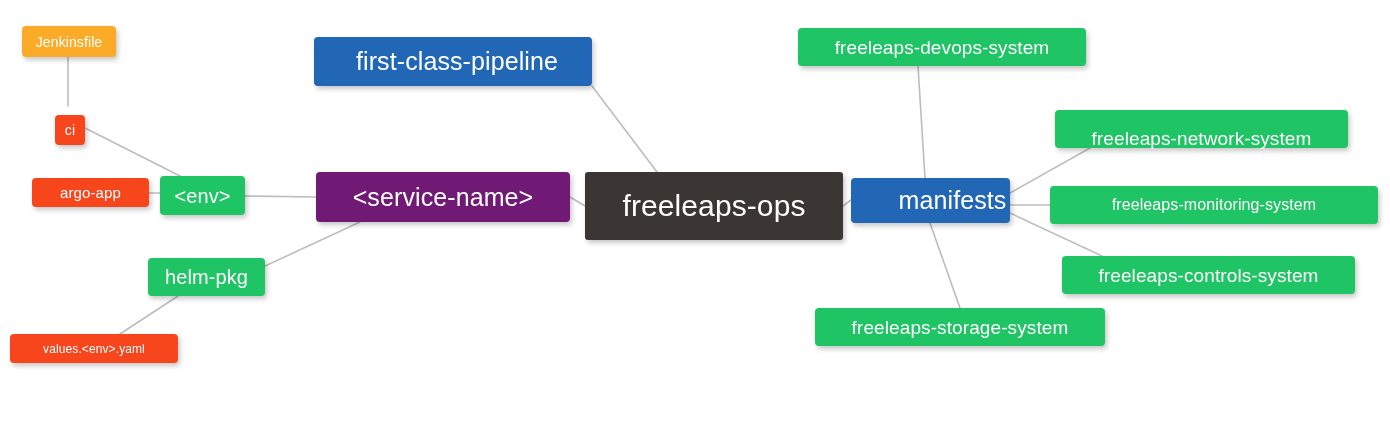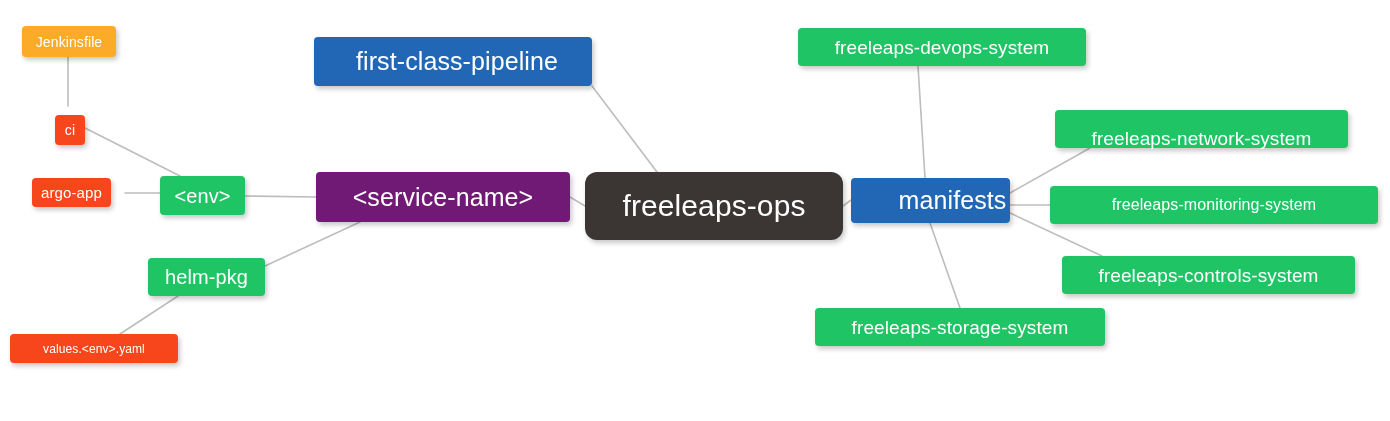--- a/index.html
+++ b/index.html
@@ -30,21 +30,21 @@
     align-items: center;
     justify-content: center;
     color: #ffffff;
     border-radius: 4px;
     white-space: nowrap;
     box-shadow: 2px 3px 5px rgba(0,0,0,0.22);
     line-height: 1;
     letter-spacing: 0.1px;
   }
   .node.root {
-    border-radius: 12px;
+    border-radius: 3px;
   }
 </style>
 </head>
 <body>
 
 <div id="canvas">
   <svg id="edges" viewBox="0 0 1390 421" width="1390" height="421" xmlns="http://www.w3.org/2000/svg">
       <line x1="585" y1="206" x2="570" y2="197" stroke="#bdbdbd" stroke-width="1.6" stroke-linecap="round"></line>
       <line x1="592" y1="86" x2="657" y2="172" stroke="#bdbdbd" stroke-width="1.6" stroke-linecap="round"></line>
       <line x1="843" y1="206" x2="851" y2="200" stroke="#bdbdbd" stroke-width="1.6" stroke-linecap="round"></line>
@@ -78,21 +78,21 @@
       </div>
       <div class="node" style="left: 148px; top: 258px; width: 117px; height: 38px; background: rgb(31, 196, 100); font-size: 20px;">
         <span>helm-pkg</span>
       </div>
       <div class="node" style="left: 22px; top: 26px; width: 94px; height: 31px; background: rgb(251, 171, 40); font-size: 14px;">
         <span>Jenkinsfile</span>
       </div>
       <div class="node" style="left: 55px; top: 106px; width: 30px; height: 30px; background: rgb(248, 70, 28); font-size: 14px; margin-top: 9px;">
         <span>ci</span>
       </div>
-      <div class="node" style="left: 32px; top: 178px; width: 79px; height: 29px; background: rgb(248, 70, 28); font-size: 15px;">
+      <div class="node" style="left: 32px; top: 178px; width: 117px; height: 29px; background: rgb(248, 70, 28); font-size: 15px;">
         <span>argo-app</span>
       </div>
       <div class="node" style="left: 10px; top: 334px; width: 168px; height: 29px; background: rgb(248, 70, 28); font-size: 12px;">
         <span>values.&lt;env&gt;.yaml</span>
       </div>
       <div class="node" style="left: 798px; top: 28px; width: 288px; height: 38px; background: rgb(31, 196, 100); font-size: 19px;">
         <span>freeleaps-devops-system</span>
       </div>
       <div class="node" style="left: 1055px; top: 110px; width: 293px; height: 38px; background: rgb(31, 196, 100); font-size: 19px; align-items: flex-end;">
         <span>freeleaps-network-system</span>

